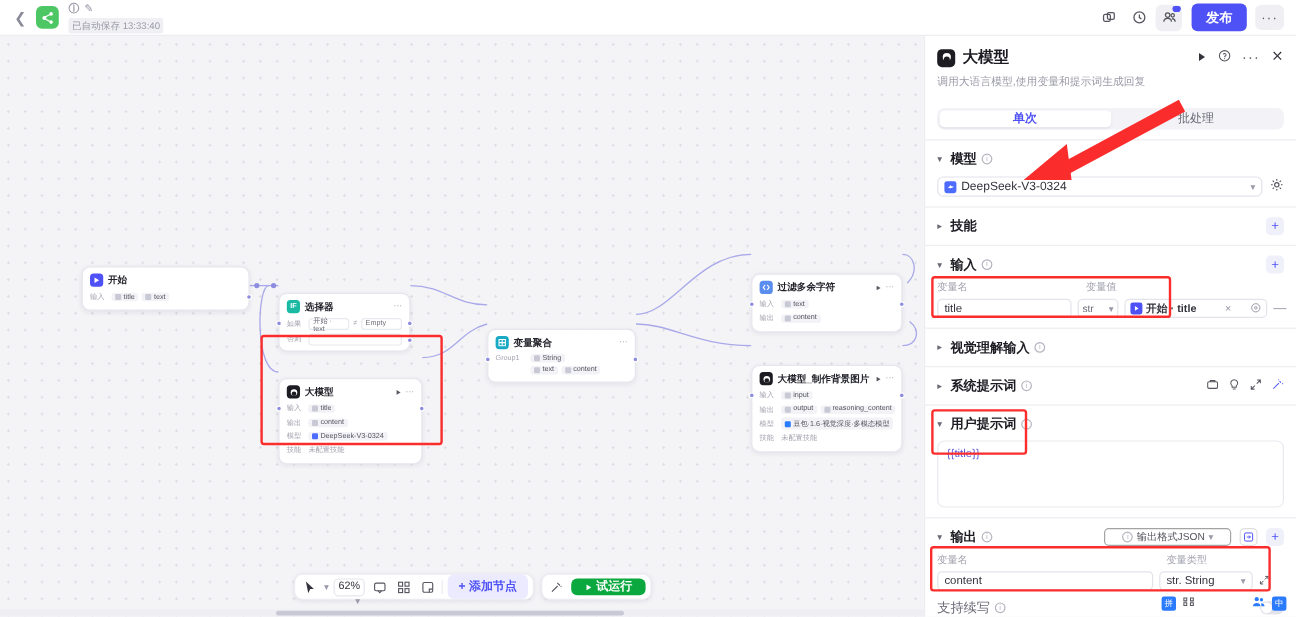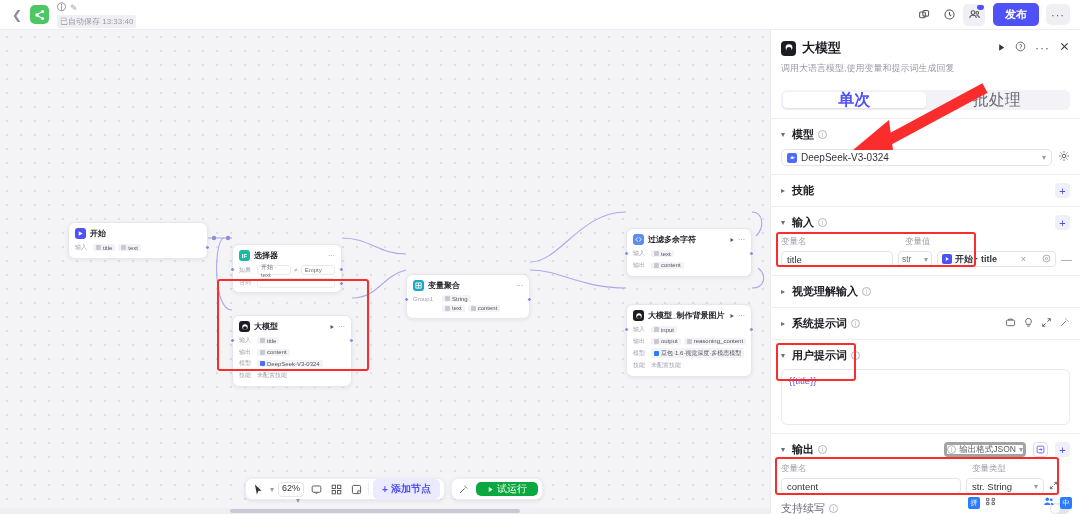--- a/index.html
+++ b/index.html
@@ -93,42 +93,42 @@
   .bb-group { background:#fff; border:1px solid #ececf1; border-radius:7px;
     box-shadow:0 1px 4px rgba(20,20,50,.09); height:22px; display:flex;
     align-items:center; padding:0 4px; gap:4px; }
   .bb-ic { width:16px; height:16px; display:flex; align-items:center;
     justify-content:center; color:#55555f; cursor:pointer; font-size:10px; }
   .zoom-sel { border:1px solid #e6e6ee; border-radius:4px; height:15px;
     display:flex; align-items:center; padding:0 3px; gap:3px; font-size:9px; color:#33333d;flex-direction:column; }
   .bb-div { width:1px; height:12px; background:#ececf1; }
   .add-node { background:#eceaff; color:#4e51f5; font-size:10px; font-weight:bold;
     border-radius:5px; padding:3px 9px; display:flex; align-items:center; gap:3px; cursor:pointer;}
-  .run-btn { background:#0ba83f; color:#fff; font-size:10px; font-weight:normal;
+  .run-btn { background:#0ba83f; color:#fff; font-size:10px; font-weight:bold;
     border-radius:5px; padding:0 11px; display:flex; align-items:center; gap:3px; cursor:pointer;}
 
   
   .panel {
     position:absolute; right:0; top:30px; width:310px; height:484px;
     background:#fff; border-left:1px solid #ececf1; overflow:hidden;
     display:flex; flex-direction:column;
   }
   .p-head { padding:9px 10px 7px 10px; }
   .p-head-row { display:flex; align-items:center; gap:6px; }
   .p-ic { width:15px; height:15px; border-radius:4px; background:#1d1c23;
     display:flex; align-items:center; justify-content:center; flex:none; }
   .p-title { font-size:13px; font-weight:bold; color:#1d1c23; }
   .p-head-acts { margin-left:auto; display:flex; align-items:center; gap:9px; color:#55555f; }
   .p-sub { font-size:9px; color:#9a9aa8; margin-top:5px; }
   .sep { height:1px; background:#ededf2; }
 
   .tabs { margin:8px 10px; background:#f2f2f7; border-radius:6px; height:20px;
     display:flex; padding:2px; }
   .tab { flex:1; display:flex; align-items:center; justify-content:center;
-    font-size:16px; color:#6b6b78; border-radius:4px; cursor:pointer; }
+    font-size:10px; color:#6b6b78; border-radius:4px; cursor:pointer; }
   .tab.active { background:#fff; color:#4e51f5; font-weight:bold;
     box-shadow:0 1px 2px rgba(20,20,50,.09); }
 
   .section { padding:8px 10px; border-top:1px solid #ededf2; }
   .sec-head { display:flex; align-items:center; gap:4px; }
   .caret { font-size:8px; color:#6b6b78; width:7px; }
   .sec-title { font-size:11px; font-weight:bold; color:#1d1c23; }
   .info-i { width:9px; height:9px; border-radius:50%; border:1px solid #b5b5c1;
     color:#b5b5c1; font-size:6.5px; display:inline-flex; align-items:center;
     justify-content:center; font-style:normal; }
@@ -156,22 +156,22 @@
   .val-field { flex:1; height:16px; border:1px solid #e3e3ec; border-radius:4px;
     display:flex; align-items:center; padding:0 4px; gap:16px; font-size:9px; }
   .vchip { display:inline-flex; align-items:center; gap:3px; font-size:9px;
     color:#33333d; font-weight:bold; }
   .vchip .vic { width:10px; height:10px; border-radius:2px; background:#4e51f5;
     display:flex; align-items:center; justify-content:center; flex:none; }
   .minus { color:#9a9aa8; font-size:11px; width:9px; text-align:center; }
 
   .prompt-box { border:1px solid #e9e9f0; border-radius:6px; height:56px;
     margin-top:6px; padding:5px 7px; font-size:9.5px; color:#5b5bd6; }
-  .fmt-pill { border:3px solid #a3a3a3; border-radius:4px; height:15px; display:flex;
-    align-items:center; gap:3px; padding:0 0; font-size:8.5px; color:#55555f; }
+  .fmt-pill { border:1px solid #a3a3a3; border-radius:4px; height:15px; display:flex;
+    align-items:center; gap:3px; padding:0 14px; font-size:8.5px; color:#55555f; }
   .toggle { width:20px; height:11px; border-radius:7px; background:#e3e3ec; position:relative; }
   .toggle:after { content:""; position:absolute; left:1px; top:1px; width:9px; height:9px;
     border-radius:50%; background:#fff; }
   .sub-row { display:flex; align-items:center; margin-top:7px; gap:4px; }
   .sub-label { font-size:11px; color:#6b6b78; }
 
   .p-footer-icons { position:absolute; right:8px; bottom:4px; display:flex;
     align-items:center; gap:5px; }
   .blue-sq { width:12px; height:12px; border-radius:2px; background:#2b7bff;
     color:#fff; font-size:7px; display:flex; align-items:center; justify-content:center; }

